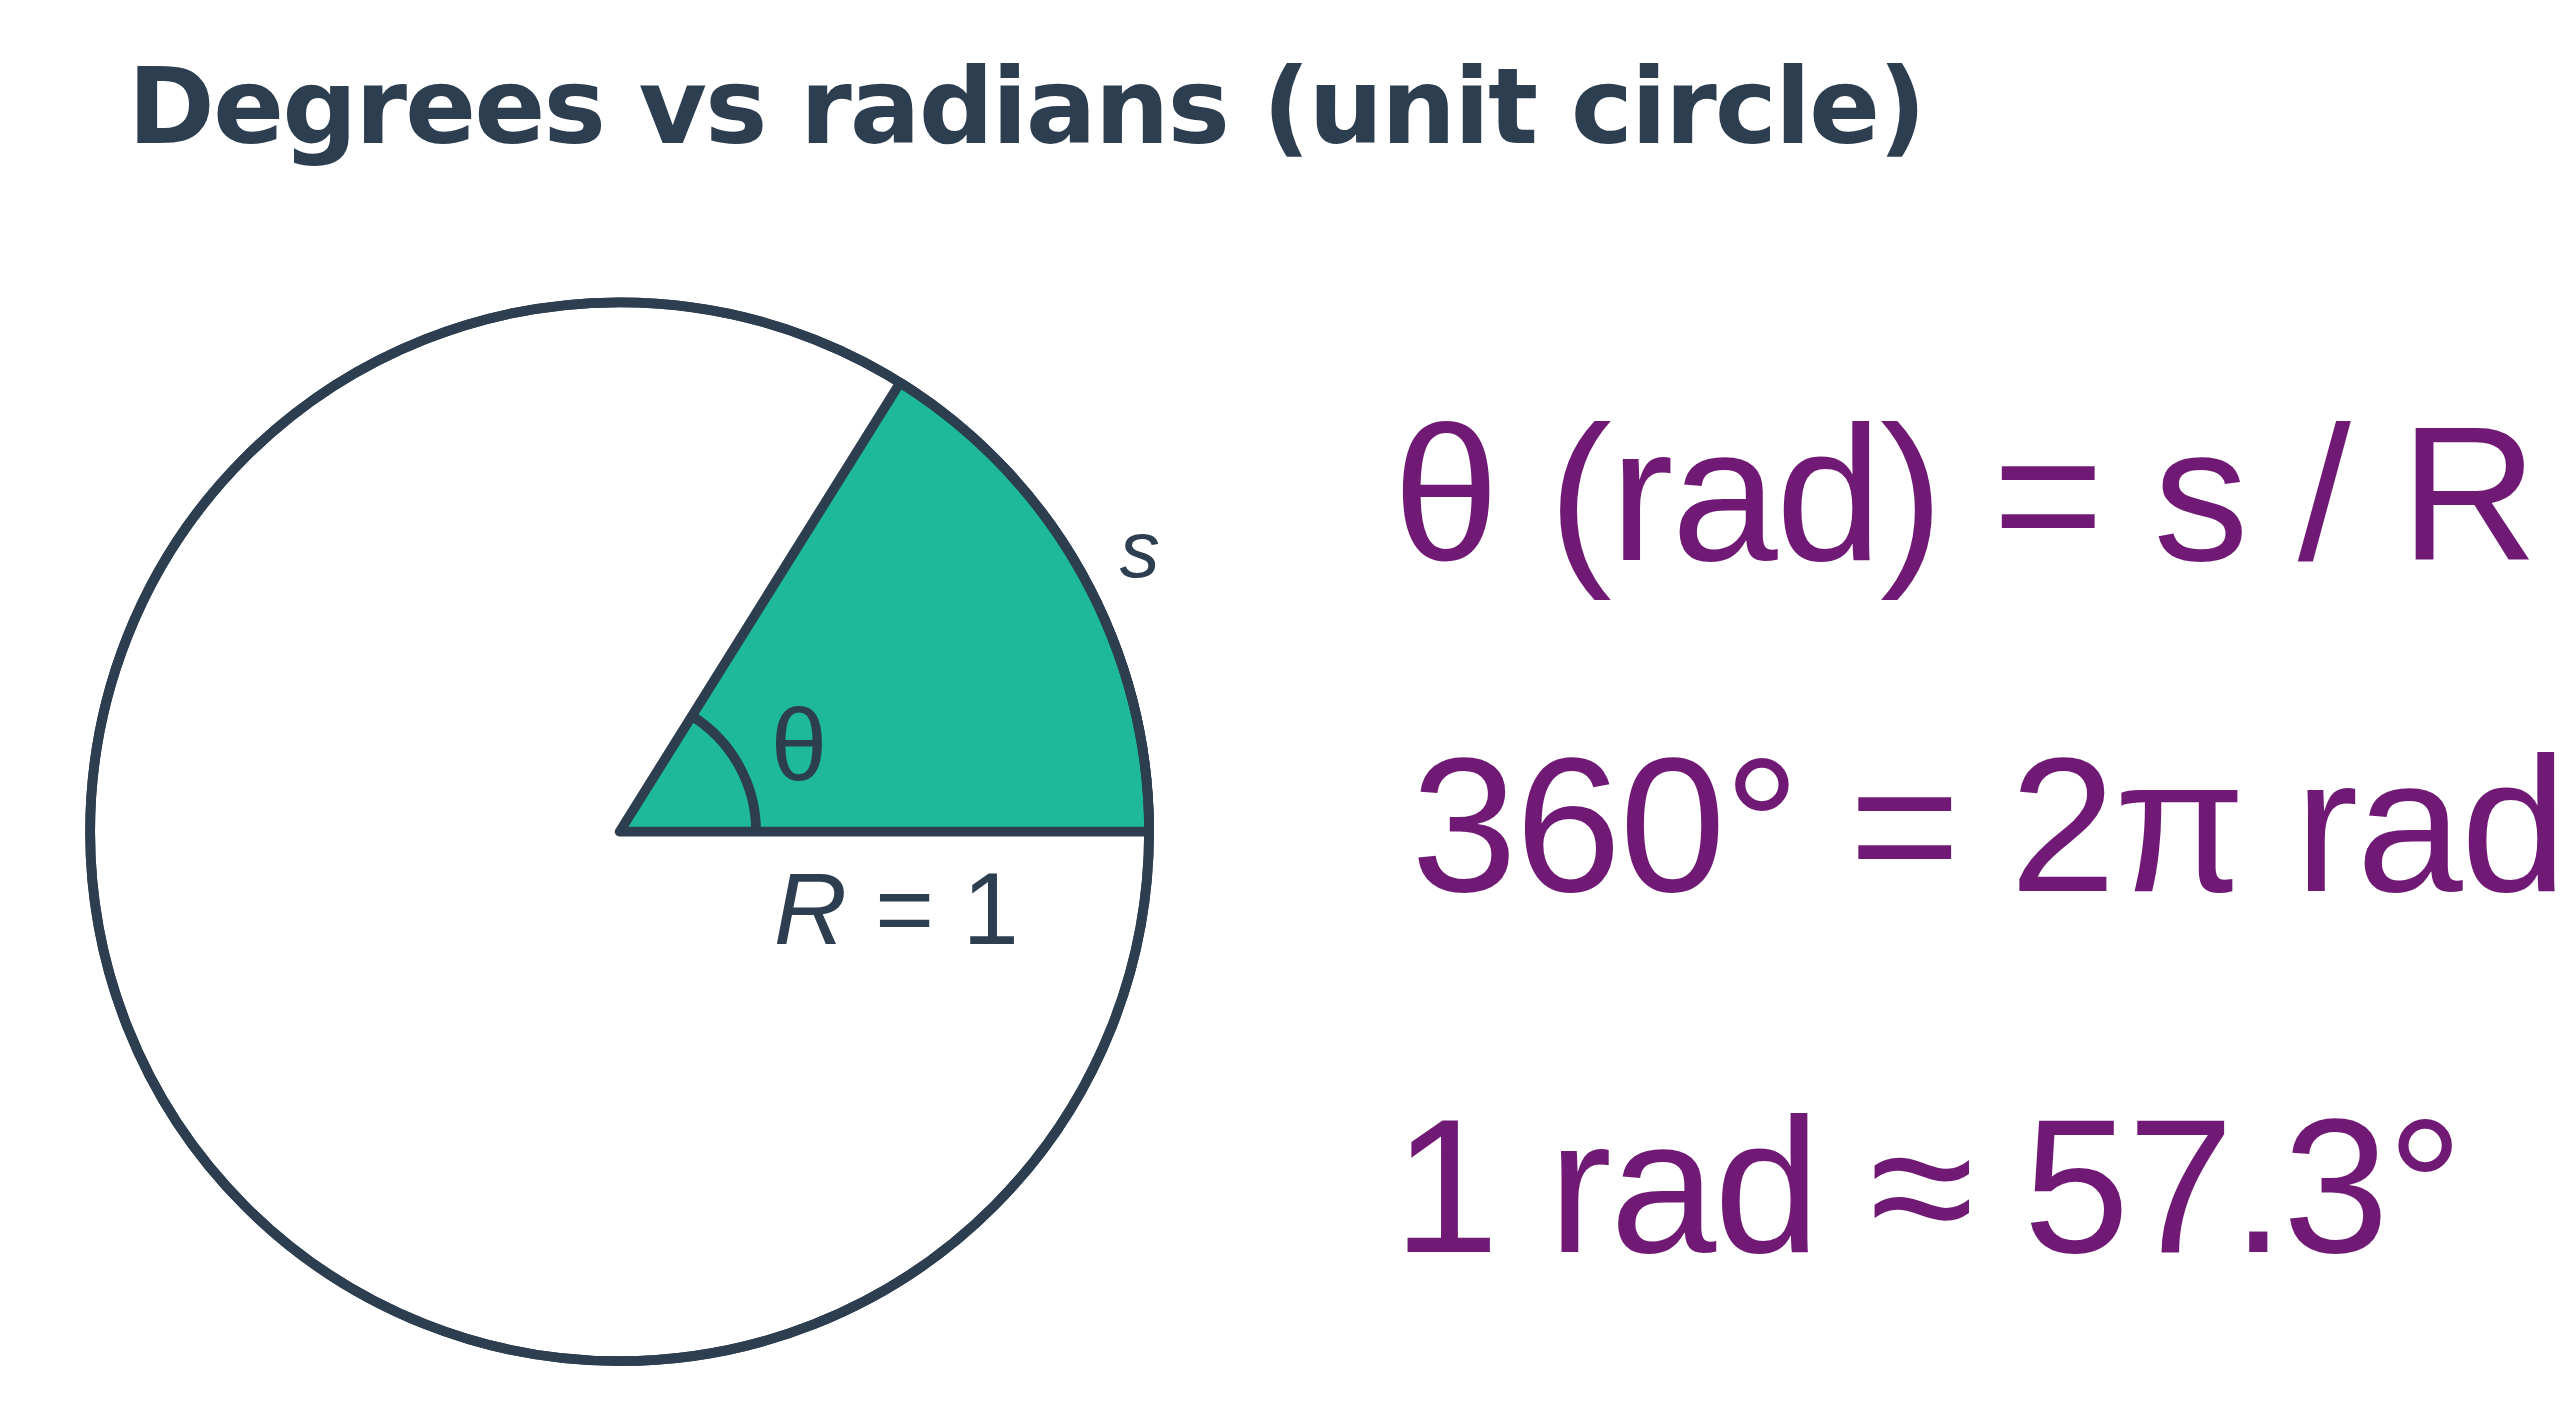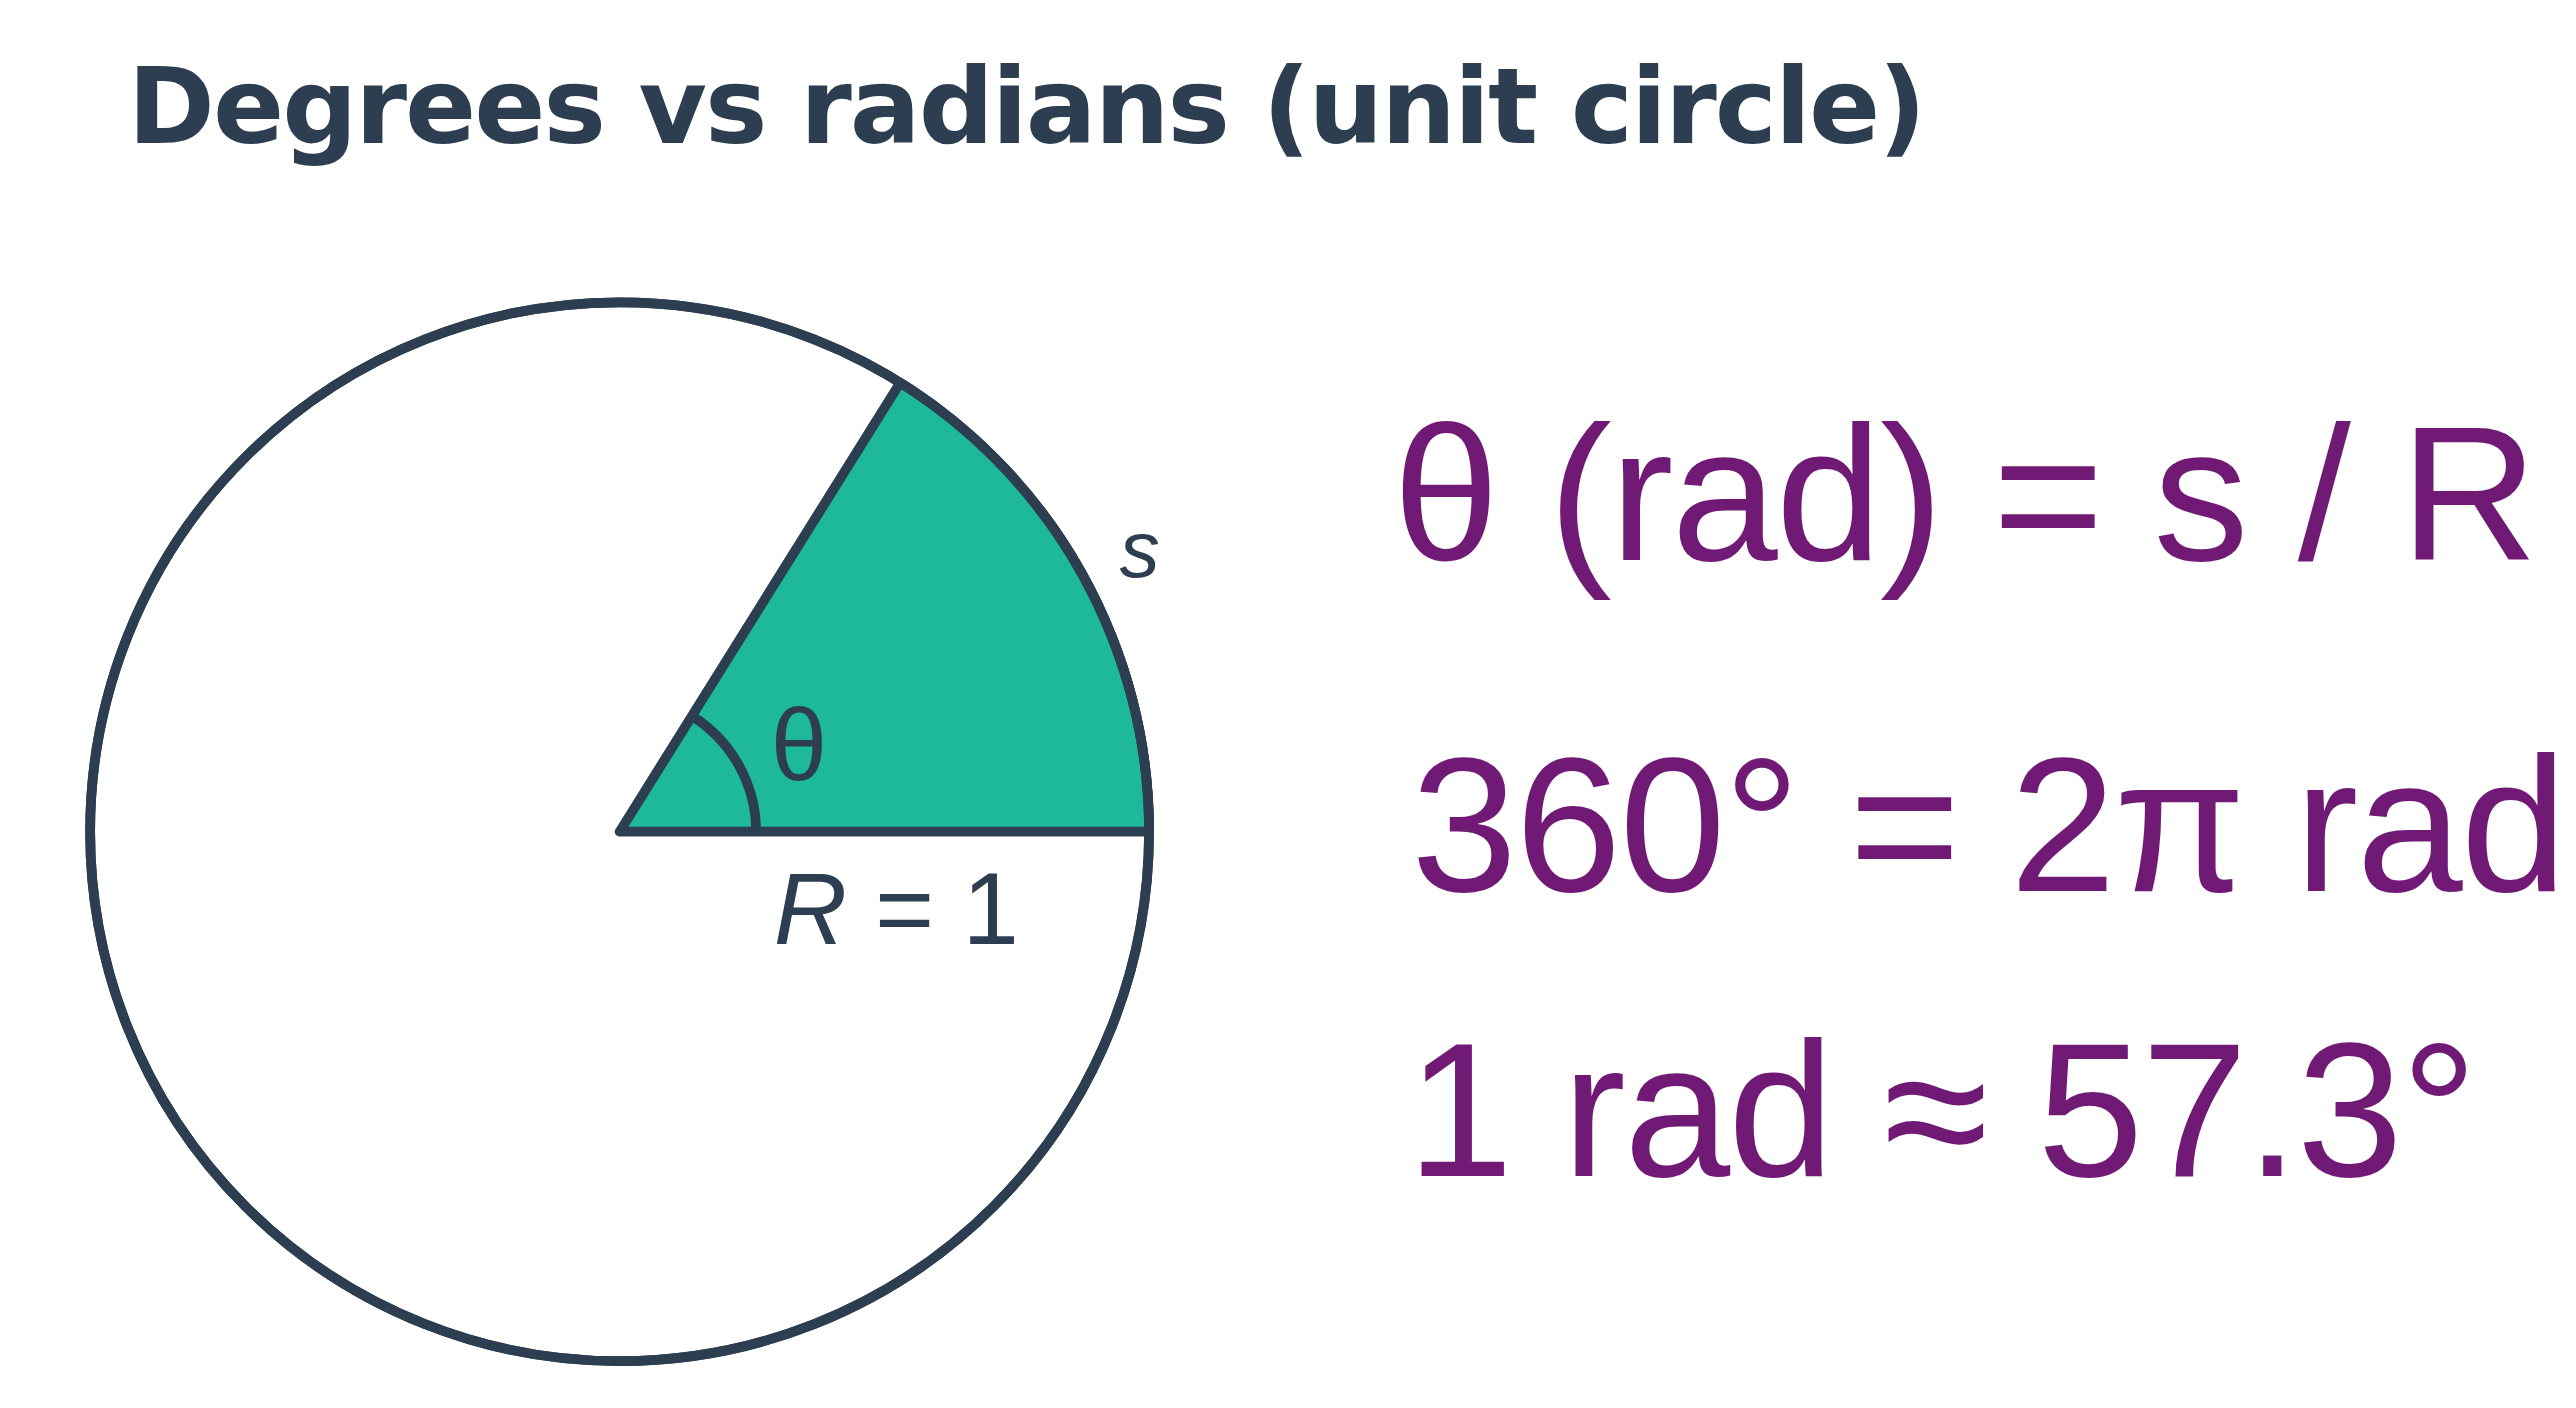--- a/index.html
+++ b/index.html
@@ -7,21 +7,21 @@
          font-family: "Liberation Sans", "DejaVu Sans", sans-serif; color: #2c3e50; }
   .title { position: absolute; left: 0; width: 2052px; top: 39px; text-align: center;
            font-family: "DejaVu Sans", sans-serif; font-weight: bold; font-size: 105px;
            letter-spacing: -2px; line-height: 137px; color: #2c3e50; }
   svg.diagram { position: absolute; left: 0; top: 0; }
   .formula { position: absolute; left: 1393px; font-family: Liberation Sans, sans-serif;
              font-size: 191px; line-height: 195px; color: #701a75; white-space: nowrap;
              letter-spacing: -2px; }
   .f1 { top: 396px; }
   .f2 { top: 727px; margin-left: 18px; }
-  .f3 { top: 1012px; margin-left: 14px; }
+  .f3 { top: 1088px; }
   .lbl { font-family: "Liberation Sans", sans-serif; fill: #2c3e50; }
 </style>
 </head>
 <body>
 
 <div class="title">Degrees vs radians (unit circle)</div>
 
 <svg class="diagram" width="2576" height="1408" viewBox="0 0 2641 1444" xmlns="http://www.w3.org/2000/svg">
 
   <circle cx="635" cy="853" r="543" fill="#ffffff" stroke="#2c3e50" stroke-width="10"></circle>

